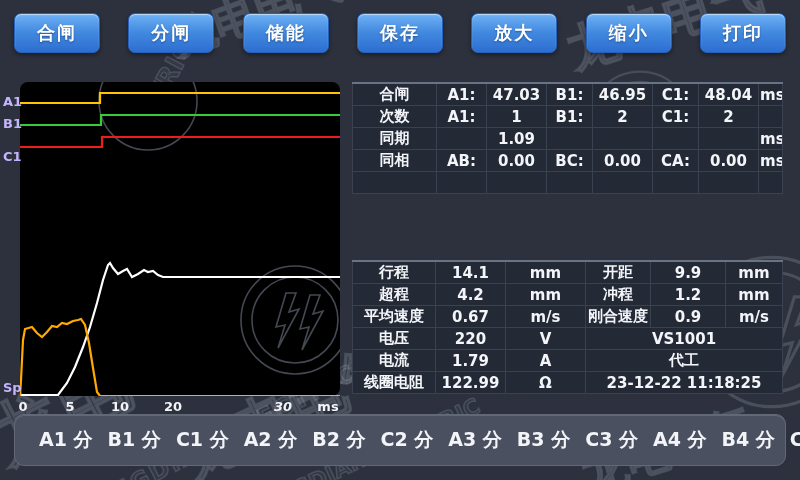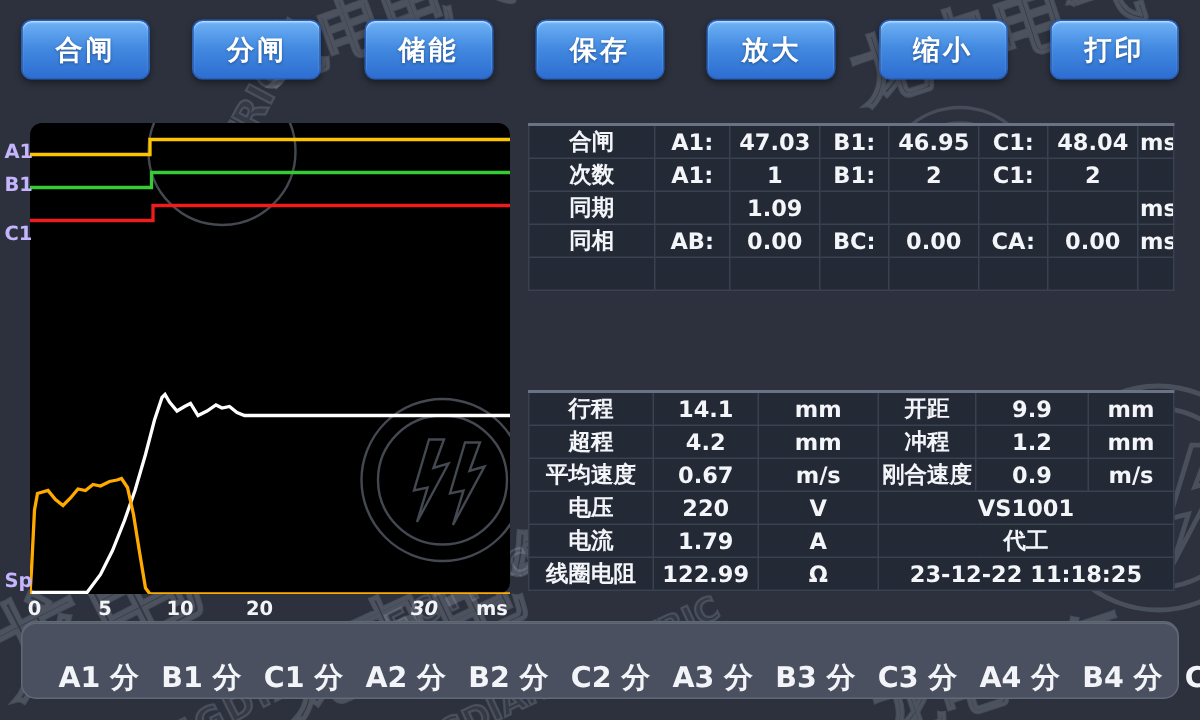--- a/index.html
+++ b/index.html
@@ -59,21 +59,21 @@
     border:1px solid #3a4150;height:21px;padding:0 1px;
     font-size:15px;font-weight:bold;color:#f3f5f9;
     text-align:center;white-space:nowrap;overflow:hidden;
   }
 
   
   .statusbar{
     position:absolute;left:14px;top:414px;width:772px;height:52px;z-index:3;
     background:#4a505f;border:1px solid #616876;border-radius:10px;
     box-shadow:inset 0 1px 0 rgba(255,255,255,.14);
-    display:flex;align-items:flex-end;box-sizing:border-box;padding:0 24px;
+    display:flex;align-items:center;box-sizing:border-box;padding:0 24px;
     color:#f2f4f8;font-size:19px;font-weight:bold;
   }
   .phase-states{display:flex;gap:15px;flex:1;white-space:nowrap;}
 </style>
 </head>
 <body>
 
 <div class="screen">
 
   <div class="wm" style="inset:0;">

